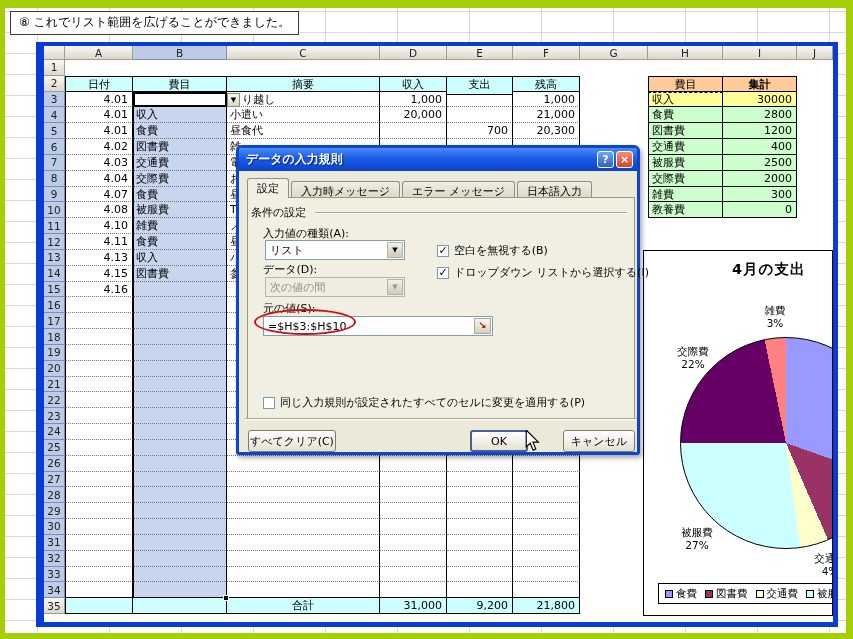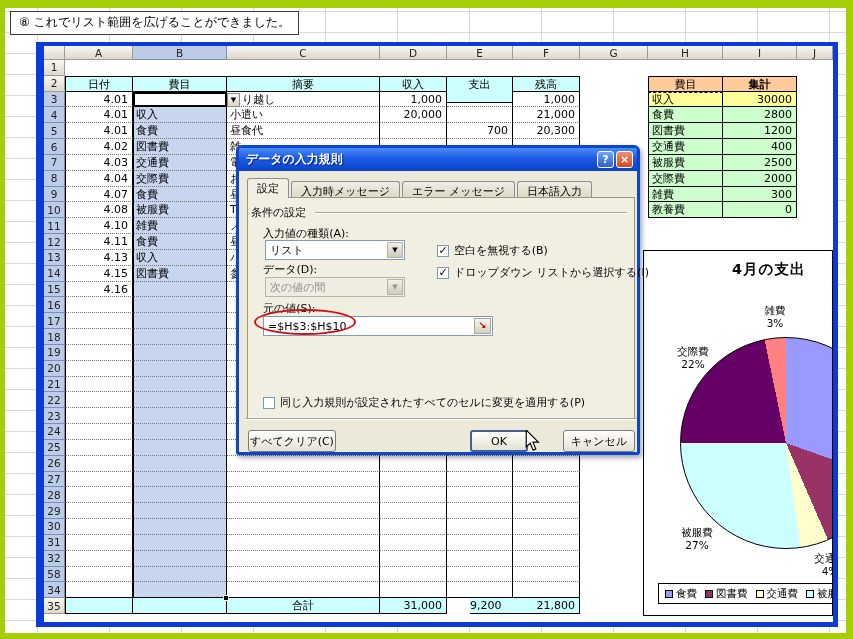--- a/index.html
+++ b/index.html
@@ -161,21 +161,21 @@
       <div class="rh sel" style="left: 0px; top: 362.26px; width: 21px; height: 15.83px;">23</div>
       <div class="rh sel" style="left: 0px; top: 378.09px; width: 21px; height: 15.83px;">24</div>
       <div class="rh sel" style="left: 0px; top: 393.92px; width: 21px; height: 15.83px;">25</div>
       <div class="rh sel" style="left: 0px; top: 409.75px; width: 21px; height: 15.83px;">26</div>
       <div class="rh sel" style="left: 0px; top: 425.58px; width: 21px; height: 15.83px;">27</div>
       <div class="rh sel" style="left: 0px; top: 441.41px; width: 21px; height: 15.83px;">28</div>
       <div class="rh sel" style="left: 0px; top: 457.24px; width: 21px; height: 15.83px;">29</div>
       <div class="rh sel" style="left: 0px; top: 473.07px; width: 21px; height: 15.83px;">30</div>
       <div class="rh sel" style="left: 0px; top: 488.9px; width: 21px; height: 15.83px;">31</div>
       <div class="rh sel" style="left: 0px; top: 504.73px; width: 21px; height: 15.83px;">32</div>
-      <div class="rh sel" style="left: 0px; top: 520.56px; width: 21px; height: 15.83px;">58</div>
+      <div class="rh sel" style="left: 0px; top: 520.56px; width: 21px; height: 15.83px;">33</div>
       <div class="rh sel" style="left: 0px; top: 536.39px; width: 21px; height: 15.83px;">34</div>
       <div class="rh" style="left: 0px; top: 552.22px; width: 21px; height: 15.83px;">35</div>
       <div class="cell" style="left: 21px; top: 29.83px; width: 68px; height: 15.83px; background: rgb(204, 255, 255); border-width: 1px; border-style: solid; border-color: rgb(0, 0, 0); text-align: center;">日付</div>
       <div class="cell" style="left: 21px; top: 45.66px; width: 68px; height: 15.83px; border-left: 1px solid rgb(0, 0, 0); border-right: 1px solid rgb(0, 0, 0); border-bottom: 1px dotted rgb(119, 119, 119); text-align: right; padding-right: 4px;">4.01</div>
       <div class="cell" style="left: 21px; top: 61.49px; width: 68px; height: 15.83px; border-left: 1px solid rgb(0, 0, 0); border-right: 1px solid rgb(0, 0, 0); border-bottom: 1px dotted rgb(119, 119, 119); text-align: right; padding-right: 4px;">4.01</div>
       <div class="cell" style="left: 21px; top: 77.32px; width: 68px; height: 15.83px; border-left: 1px solid rgb(0, 0, 0); border-right: 1px solid rgb(0, 0, 0); border-bottom: 1px dotted rgb(119, 119, 119); text-align: right; padding-right: 4px;">4.01</div>
       <div class="cell" style="left: 21px; top: 93.15px; width: 68px; height: 15.83px; border-left: 1px solid rgb(0, 0, 0); border-right: 1px solid rgb(0, 0, 0); border-bottom: 1px dotted rgb(119, 119, 119); text-align: right; padding-right: 4px;">4.02</div>
       <div class="cell" style="left: 21px; top: 108.98px; width: 68px; height: 15.83px; border-left: 1px solid rgb(0, 0, 0); border-right: 1px solid rgb(0, 0, 0); border-bottom: 1px dotted rgb(119, 119, 119); text-align: right; padding-right: 4px;">4.03</div>
       <div class="cell" style="left: 21px; top: 124.81px; width: 68px; height: 15.83px; border-left: 1px solid rgb(0, 0, 0); border-right: 1px solid rgb(0, 0, 0); border-bottom: 1px dotted rgb(119, 119, 119); text-align: right; padding-right: 4px;">4.04</div>
       <div class="cell" style="left: 21px; top: 140.64px; width: 68px; height: 15.83px; border-left: 1px solid rgb(0, 0, 0); border-right: 1px solid rgb(0, 0, 0); border-bottom: 1px dotted rgb(119, 119, 119); text-align: right; padding-right: 4px;">4.07</div>
@@ -300,21 +300,21 @@
       <div class="cell" style="left: 336px; top: 409.75px; width: 67px; height: 15.83px; border-right: 1px solid rgb(0, 0, 0); border-bottom: 1px dotted rgb(119, 119, 119); text-align: right; padding-right: 4px;"></div>
       <div class="cell" style="left: 336px; top: 425.58px; width: 67px; height: 15.83px; border-right: 1px solid rgb(0, 0, 0); border-bottom: 1px dotted rgb(119, 119, 119); text-align: right; padding-right: 4px;"></div>
       <div class="cell" style="left: 336px; top: 441.41px; width: 67px; height: 15.83px; border-right: 1px solid rgb(0, 0, 0); border-bottom: 1px dotted rgb(119, 119, 119); text-align: right; padding-right: 4px;"></div>
       <div class="cell" style="left: 336px; top: 457.24px; width: 67px; height: 15.83px; border-right: 1px solid rgb(0, 0, 0); border-bottom: 1px dotted rgb(119, 119, 119); text-align: right; padding-right: 4px;"></div>
       <div class="cell" style="left: 336px; top: 473.07px; width: 67px; height: 15.83px; border-right: 1px solid rgb(0, 0, 0); border-bottom: 1px dotted rgb(119, 119, 119); text-align: right; padding-right: 4px;"></div>
       <div class="cell" style="left: 336px; top: 488.9px; width: 67px; height: 15.83px; border-right: 1px solid rgb(0, 0, 0); border-bottom: 1px dotted rgb(119, 119, 119); text-align: right; padding-right: 4px;"></div>
       <div class="cell" style="left: 336px; top: 504.73px; width: 67px; height: 15.83px; border-right: 1px solid rgb(0, 0, 0); border-bottom: 1px dotted rgb(119, 119, 119); text-align: right; padding-right: 4px;"></div>
       <div class="cell" style="left: 336px; top: 520.56px; width: 67px; height: 15.83px; border-right: 1px solid rgb(0, 0, 0); border-bottom: 1px dotted rgb(119, 119, 119); text-align: right; padding-right: 4px;"></div>
       <div class="cell" style="left: 336px; top: 536.39px; width: 67px; height: 15.83px; border-right: 1px solid rgb(0, 0, 0); border-bottom: 1px solid rgb(0, 0, 0); text-align: right; padding-right: 4px;"></div>
       <div class="cell" style="left: 336px; top: 552.22px; width: 67px; height: 15.83px; background: rgb(204, 255, 255); border-right: 1px solid rgb(0, 0, 0); border-bottom: 1px solid rgb(0, 0, 0); text-align: right; padding-right: 4px;">31,000</div>
-      <div class="cell" style="left: 403px; top: 29.83px; width: 66px; height: 27px; background: rgb(204, 255, 255); border-top: 1px solid rgb(0, 0, 0); border-right: 1px solid rgb(0, 0, 0); border-bottom: 1px solid rgb(0, 0, 0); text-align: center;">支出</div>
+      <div class="cell" style="left: 403px; top: 29.83px; width: 66px; height: 19px; background: rgb(204, 255, 255); border-top: 1px solid rgb(0, 0, 0); border-right: 1px solid rgb(0, 0, 0); border-bottom: 1px solid rgb(0, 0, 0); text-align: center;">支出</div>
       <div class="cell" style="left: 403px; top: 45.66px; width: 66px; height: 15.83px; border-right: 1px solid rgb(0, 0, 0); border-bottom: 1px dotted rgb(119, 119, 119); text-align: right; padding-right: 4px;"></div>
       <div class="cell" style="left: 403px; top: 61.49px; width: 66px; height: 15.83px; border-right: 1px solid rgb(0, 0, 0); border-bottom: 1px dotted rgb(119, 119, 119); text-align: right; padding-right: 4px;"></div>
       <div class="cell" style="left: 403px; top: 77.32px; width: 66px; height: 15.83px; border-right: 1px solid rgb(0, 0, 0); border-bottom: 1px dotted rgb(119, 119, 119); text-align: right; padding-right: 4px;">700</div>
       <div class="cell" style="left: 403px; top: 93.15px; width: 66px; height: 15.83px; border-right: 1px solid rgb(0, 0, 0); border-bottom: 1px dotted rgb(119, 119, 119); text-align: right; padding-right: 4px;"></div>
       <div class="cell" style="left: 403px; top: 108.98px; width: 66px; height: 15.83px; border-right: 1px solid rgb(0, 0, 0); border-bottom: 1px dotted rgb(119, 119, 119); text-align: right; padding-right: 4px;"></div>
       <div class="cell" style="left: 403px; top: 124.81px; width: 66px; height: 15.83px; border-right: 1px solid rgb(0, 0, 0); border-bottom: 1px dotted rgb(119, 119, 119); text-align: right; padding-right: 4px;"></div>
       <div class="cell" style="left: 403px; top: 140.64px; width: 66px; height: 15.83px; border-right: 1px solid rgb(0, 0, 0); border-bottom: 1px dotted rgb(119, 119, 119); text-align: right; padding-right: 4px;"></div>
       <div class="cell" style="left: 403px; top: 156.47px; width: 66px; height: 15.83px; border-right: 1px solid rgb(0, 0, 0); border-bottom: 1px dotted rgb(119, 119, 119); text-align: right; padding-right: 4px;"></div>
       <div class="cell" style="left: 403px; top: 172.3px; width: 66px; height: 15.83px; border-right: 1px solid rgb(0, 0, 0); border-bottom: 1px dotted rgb(119, 119, 119); text-align: right; padding-right: 4px;"></div>
       <div class="cell" style="left: 403px; top: 188.13px; width: 66px; height: 15.83px; border-right: 1px solid rgb(0, 0, 0); border-bottom: 1px dotted rgb(119, 119, 119); text-align: right; padding-right: 4px;"></div>
@@ -333,21 +333,21 @@
       <div class="cell" style="left: 403px; top: 393.92px; width: 66px; height: 15.83px; border-right: 1px solid rgb(0, 0, 0); border-bottom: 1px dotted rgb(119, 119, 119); text-align: right; padding-right: 4px;"></div>
       <div class="cell" style="left: 403px; top: 409.75px; width: 66px; height: 15.83px; border-right: 1px solid rgb(0, 0, 0); border-bottom: 1px dotted rgb(119, 119, 119); text-align: right; padding-right: 4px;"></div>
       <div class="cell" style="left: 403px; top: 425.58px; width: 66px; height: 15.83px; border-right: 1px solid rgb(0, 0, 0); border-bottom: 1px dotted rgb(119, 119, 119); text-align: right; padding-right: 4px;"></div>
       <div class="cell" style="left: 403px; top: 441.41px; width: 66px; height: 15.83px; border-right: 1px solid rgb(0, 0, 0); border-bottom: 1px dotted rgb(119, 119, 119); text-align: right; padding-right: 4px;"></div>
       <div class="cell" style="left: 403px; top: 457.24px; width: 66px; height: 15.83px; border-right: 1px solid rgb(0, 0, 0); border-bottom: 1px dotted rgb(119, 119, 119); text-align: right; padding-right: 4px;"></div>
       <div class="cell" style="left: 403px; top: 473.07px; width: 66px; height: 15.83px; border-right: 1px solid rgb(0, 0, 0); border-bottom: 1px dotted rgb(119, 119, 119); text-align: right; padding-right: 4px;"></div>
       <div class="cell" style="left: 403px; top: 488.9px; width: 66px; height: 15.83px; border-right: 1px solid rgb(0, 0, 0); border-bottom: 1px dotted rgb(119, 119, 119); text-align: right; padding-right: 4px;"></div>
       <div class="cell" style="left: 403px; top: 504.73px; width: 66px; height: 15.83px; border-right: 1px solid rgb(0, 0, 0); border-bottom: 1px dotted rgb(119, 119, 119); text-align: right; padding-right: 4px;"></div>
       <div class="cell" style="left: 403px; top: 520.56px; width: 66px; height: 15.83px; border-right: 1px solid rgb(0, 0, 0); border-bottom: 1px dotted rgb(119, 119, 119); text-align: right; padding-right: 4px;"></div>
       <div class="cell" style="left: 403px; top: 536.39px; width: 66px; height: 15.83px; border-right: 1px solid rgb(0, 0, 0); border-bottom: 1px solid rgb(0, 0, 0); text-align: right; padding-right: 4px;"></div>
-      <div class="cell" style="left: 426px; top: 552.22px; width: 66px; height: 15.83px; background: rgb(204, 255, 255); border-right: 1px solid rgb(0, 0, 0); border-bottom: 1px solid rgb(0, 0, 0); padding-right: 4px;">9,200</div>
+      <div class="cell" style="left: 403px; top: 552.22px; width: 66px; height: 15.83px; background: rgb(204, 255, 255); border-right: 1px solid rgb(0, 0, 0); border-bottom: 1px solid rgb(0, 0, 0); text-align: right; padding-right: 4px;">9,200</div>
       <div class="cell" style="left: 469px; top: 29.83px; width: 67px; height: 15.83px; background: rgb(204, 255, 255); border-top: 1px solid rgb(0, 0, 0); border-right: 1px solid rgb(0, 0, 0); border-bottom: 1px solid rgb(0, 0, 0); text-align: center;">残高</div>
       <div class="cell" style="left: 469px; top: 45.66px; width: 67px; height: 15.83px; border-right: 1px solid rgb(0, 0, 0); border-bottom: 1px dotted rgb(119, 119, 119); text-align: right; padding-right: 4px;">1,000</div>
       <div class="cell" style="left: 469px; top: 61.49px; width: 67px; height: 15.83px; border-right: 1px solid rgb(0, 0, 0); border-bottom: 1px dotted rgb(119, 119, 119); text-align: right; padding-right: 4px;">21,000</div>
       <div class="cell" style="left: 469px; top: 77.32px; width: 67px; height: 15.83px; border-right: 1px solid rgb(0, 0, 0); border-bottom: 1px dotted rgb(119, 119, 119); text-align: right; padding-right: 4px;">20,300</div>
       <div class="cell" style="left: 469px; top: 93.15px; width: 67px; height: 15.83px; border-right: 1px solid rgb(0, 0, 0); border-bottom: 1px dotted rgb(119, 119, 119); text-align: right; padding-right: 4px;"></div>
       <div class="cell" style="left: 469px; top: 108.98px; width: 67px; height: 15.83px; border-right: 1px solid rgb(0, 0, 0); border-bottom: 1px dotted rgb(119, 119, 119); text-align: right; padding-right: 4px;"></div>
       <div class="cell" style="left: 469px; top: 124.81px; width: 67px; height: 15.83px; border-right: 1px solid rgb(0, 0, 0); border-bottom: 1px dotted rgb(119, 119, 119); text-align: right; padding-right: 4px;"></div>
       <div class="cell" style="left: 469px; top: 140.64px; width: 67px; height: 15.83px; border-right: 1px solid rgb(0, 0, 0); border-bottom: 1px dotted rgb(119, 119, 119); text-align: right; padding-right: 4px;"></div>
       <div class="cell" style="left: 469px; top: 156.47px; width: 67px; height: 15.83px; border-right: 1px solid rgb(0, 0, 0); border-bottom: 1px dotted rgb(119, 119, 119); text-align: right; padding-right: 4px;"></div>
       <div class="cell" style="left: 469px; top: 172.3px; width: 67px; height: 15.83px; border-right: 1px solid rgb(0, 0, 0); border-bottom: 1px dotted rgb(119, 119, 119); text-align: right; padding-right: 4px;"></div>

